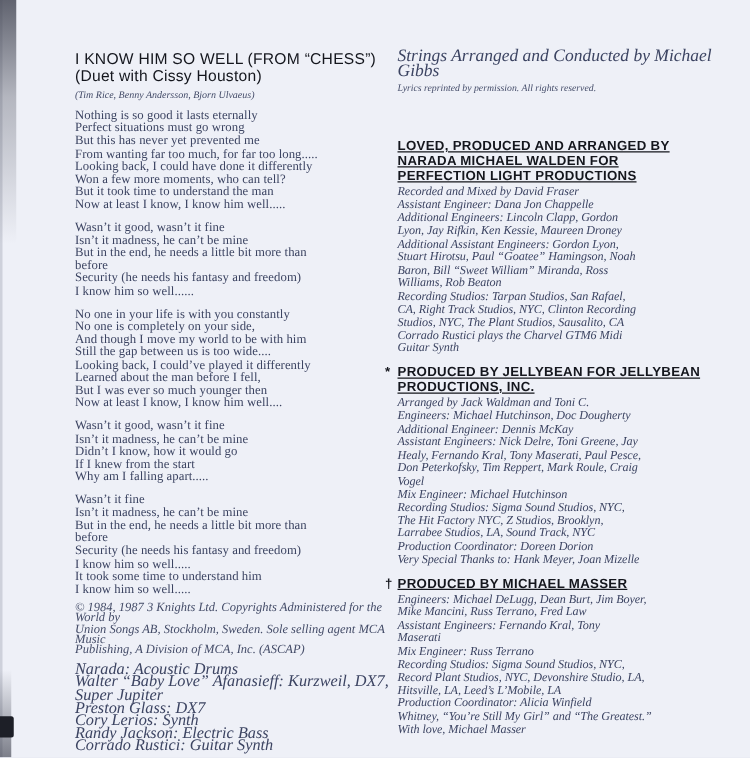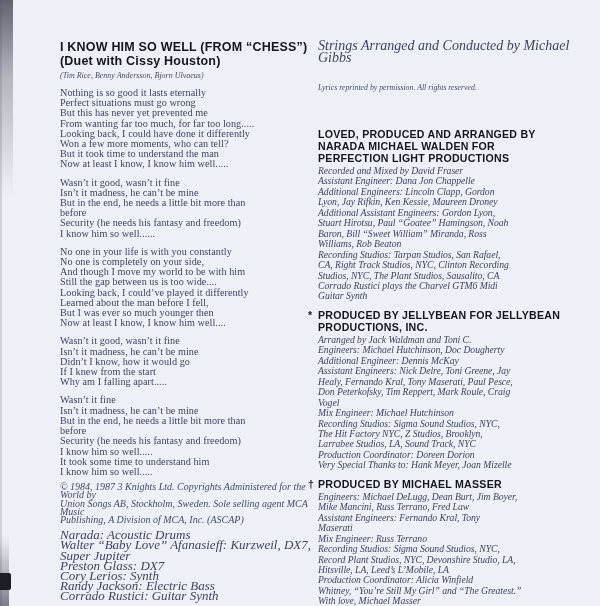--- a/index.html
+++ b/index.html
@@ -21,21 +21,21 @@
   .edge-bottom { position: absolute; left: 0; bottom: 0; width: 9px; height: 70px;
                  background: linear-gradient(to top, rgba(62,65,78,0.65), rgba(62,65,78,0)); }
   .edge-notch  { position: absolute; left: 0; top: 573px; width: 11px; height: 17px;
                  background: #1d1f27; border-radius: 0 2px 2px 0; }
 
   .col-left  { position: absolute; left: 60px;  top: 40px; width: 258px; }
   .col-right { position: absolute; left: 318px; top: 40px; width: 254px; }
 
   .song-title {
     font-family: "Liberation Sans", sans-serif;
-    font-weight: 700;
+    font-weight: 400;
     font-size: 12.5px;
     line-height: 14px;
     letter-spacing: 0.2px;
     color: #14161d;
     white-space: pre-line;
   }
   .writers {
     font-size: 8px;
     font-style: italic;
     margin-top: 3px;
@@ -66,35 +66,36 @@
   }
 
   .strings-credit {
     font-size: 14px;
     font-style: italic;
     line-height: 12px;
   }
   .permission-note {
     font-size: 7.8px;
     font-style: italic;
-    margin-top: 19px;
+    margin-top: 2px;
     color: #454d6a;
   }
   .credit-section { position: relative; }
   .section-1 { margin-top: 36px; }
   .section-2 { margin-top: 7px; }
   .section-3 { margin-top: 7px; }
   .section-heading {
     font-family: "Liberation Sans", sans-serif;
     font-weight: 700;
     font-size: 10.6px;
     line-height: 12px;
     letter-spacing: 0.25px;
     color: #14161d;
     white-space: pre-line;
+    text-decoration: underline;
   }
   .section-marker {
     position: absolute;
     left: -10px;
     top: 0;
     font-family: "Liberation Sans", sans-serif;
     font-weight: 700;
     font-size: 10.6px;
     color: #14161d;
   }

